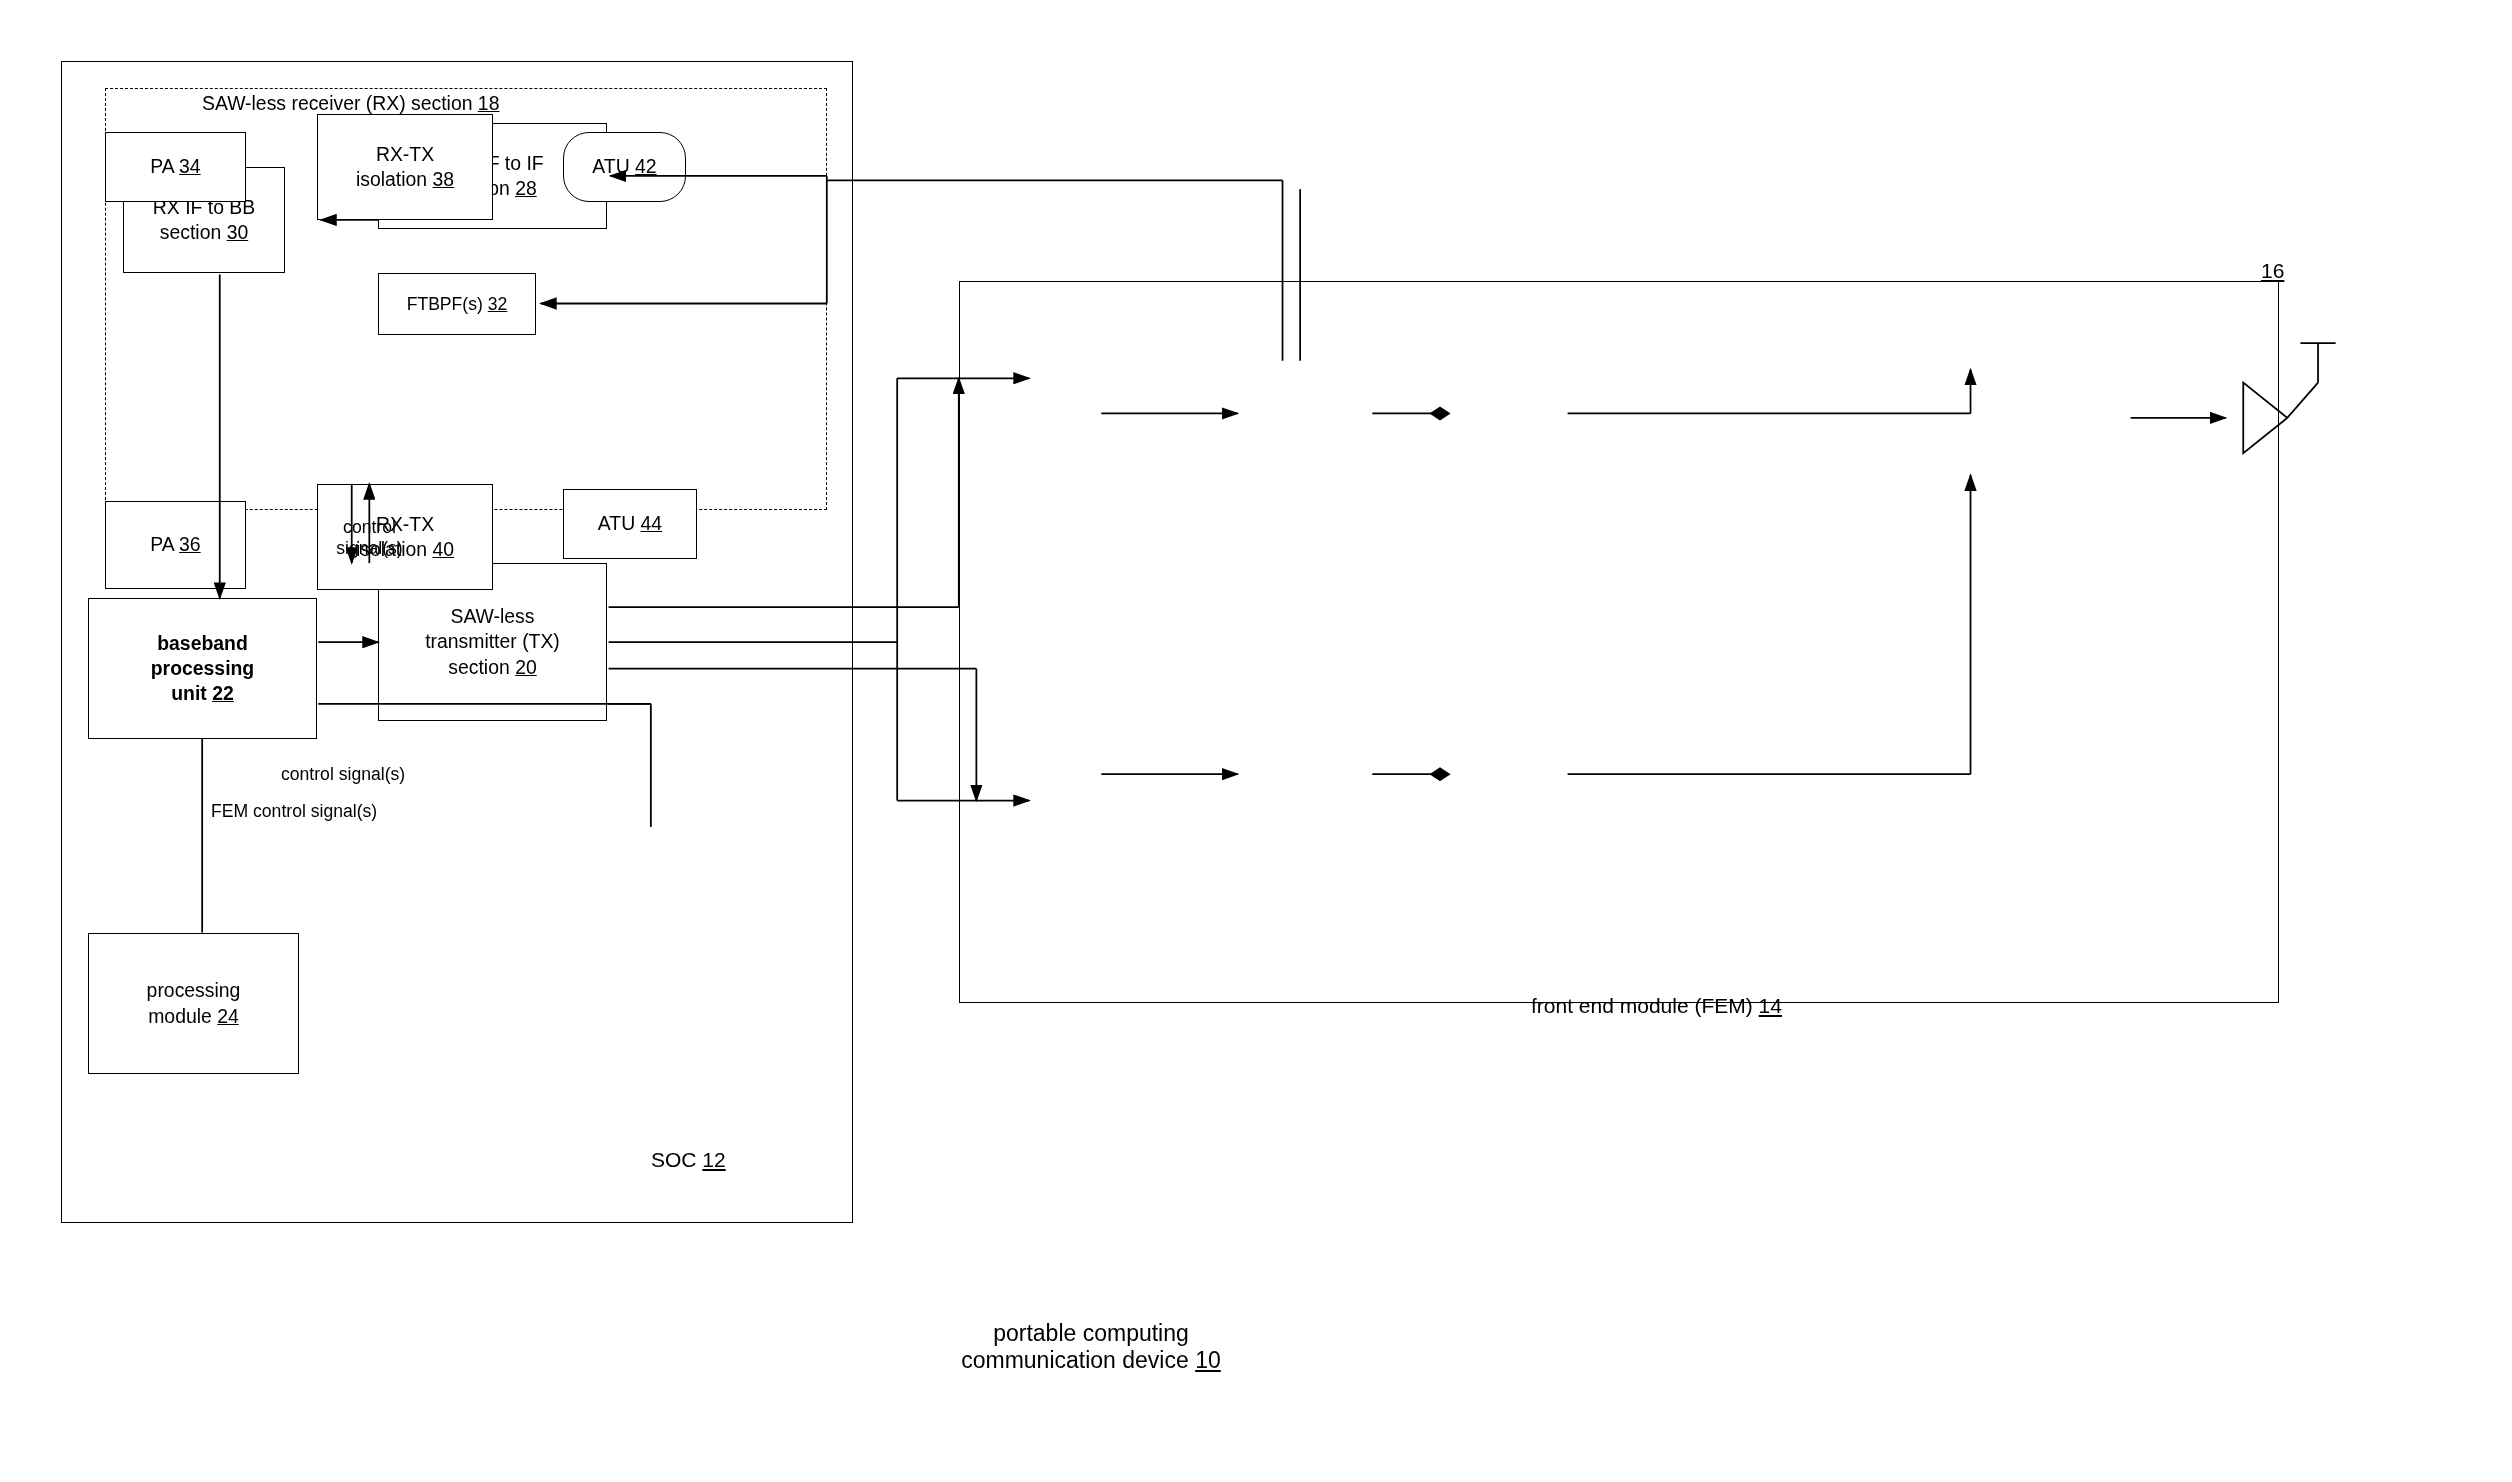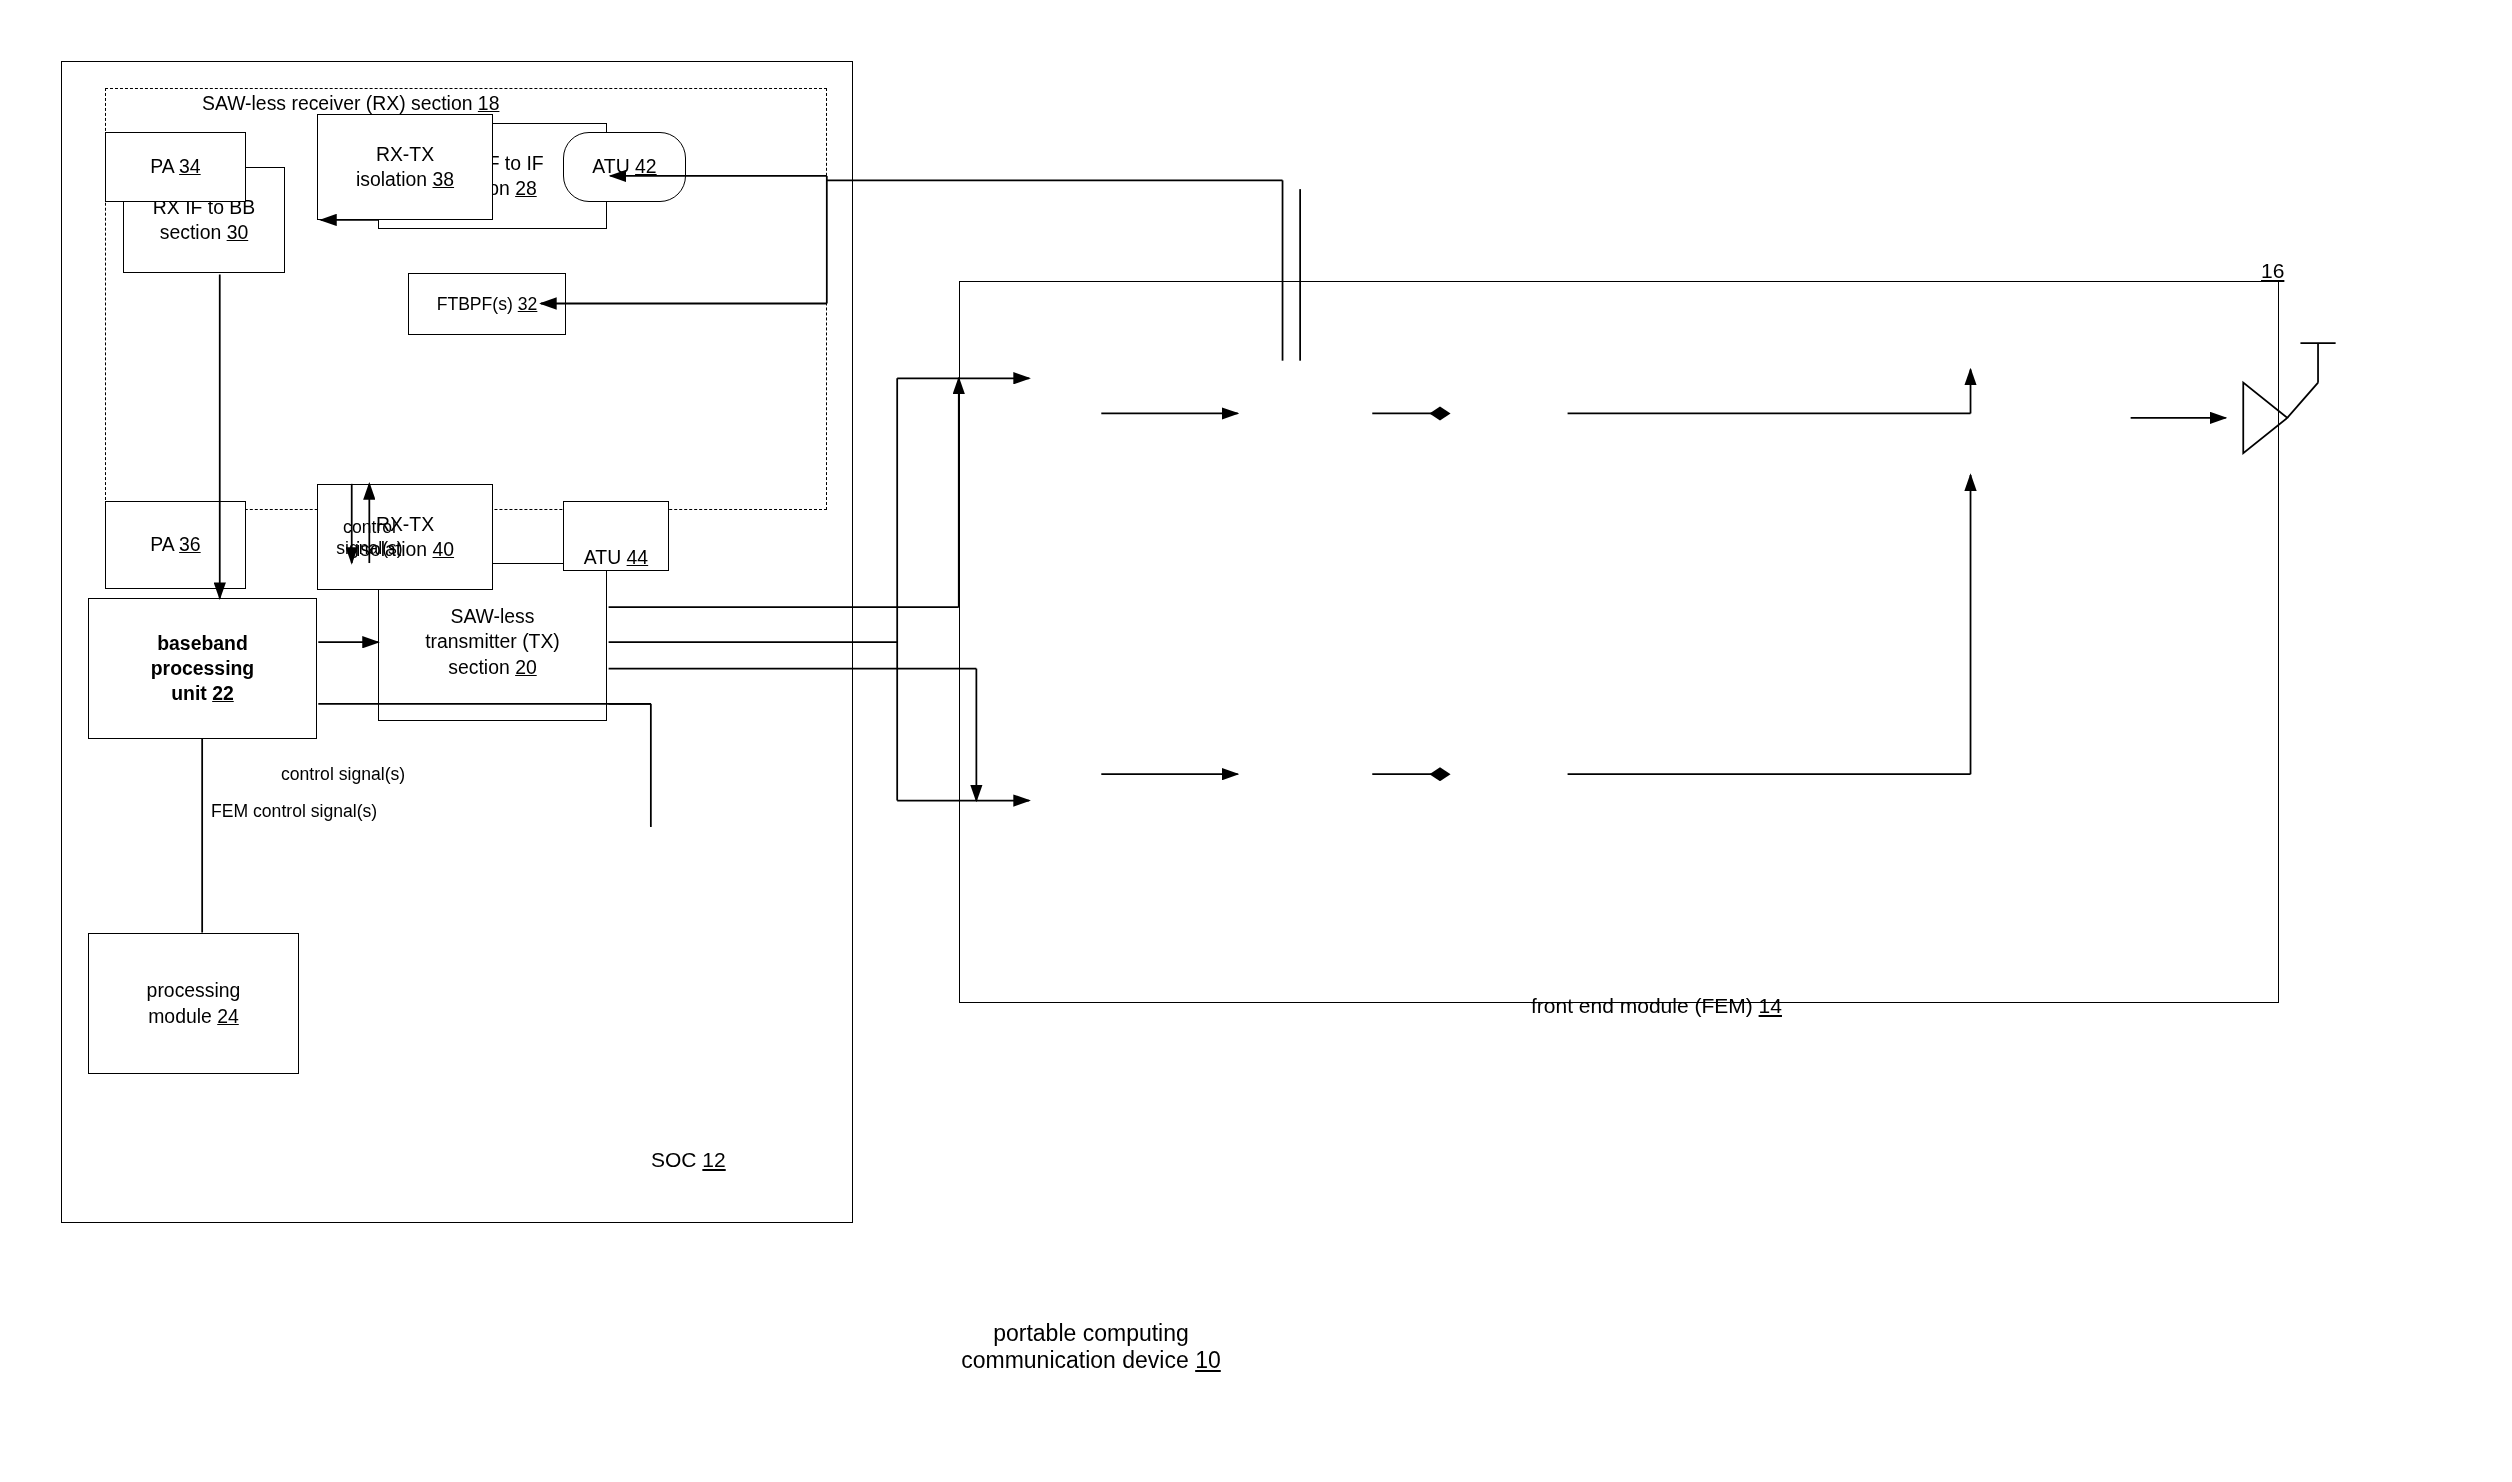--- a/index.html
+++ b/index.html
@@ -79,21 +79,20 @@
       width: 229px;
       height: 106px;
     }
 
     #ftbpf {
       left: 343px;
       top: 238px;
       width: 158px;
       height: 62px;
       font-size: 17.6px;
-      margin-left: 30px;
     }
 
     #rx-if-bb {
       left: 88px;
       top: 132px;
       width: 162px;
       height: 106px;
     }
 
     #baseband {
@@ -157,24 +156,23 @@
 
     #rxtx-40 {
       left: 282px;
       top: 449px;
       width: 176px;
       height: 106px;
     }
 
     #atu-44 {
       left: 528px;
-      top: 466px;
-      width: 106px;
+      top: 454px;
+      width: 134px;
       height: 70px;
-      align-items: flex-end;
     }
 
     #fb-switch {
       left: 1021px;
       top: 229px;
       width: 158px;
       height: 141px;
     }
 
     

